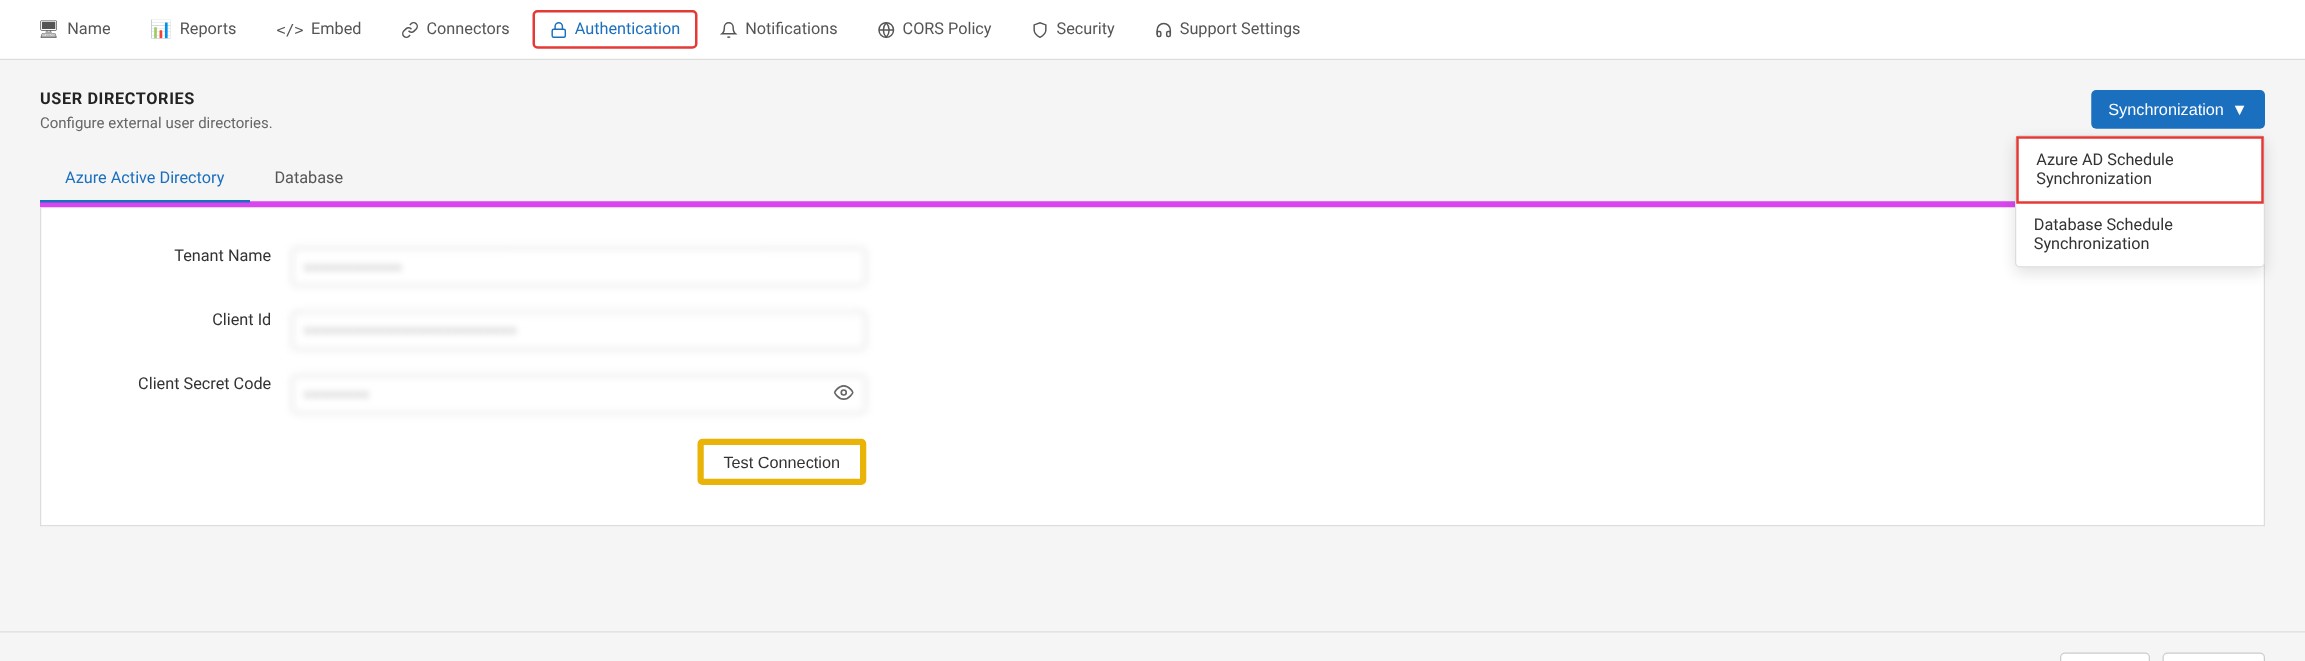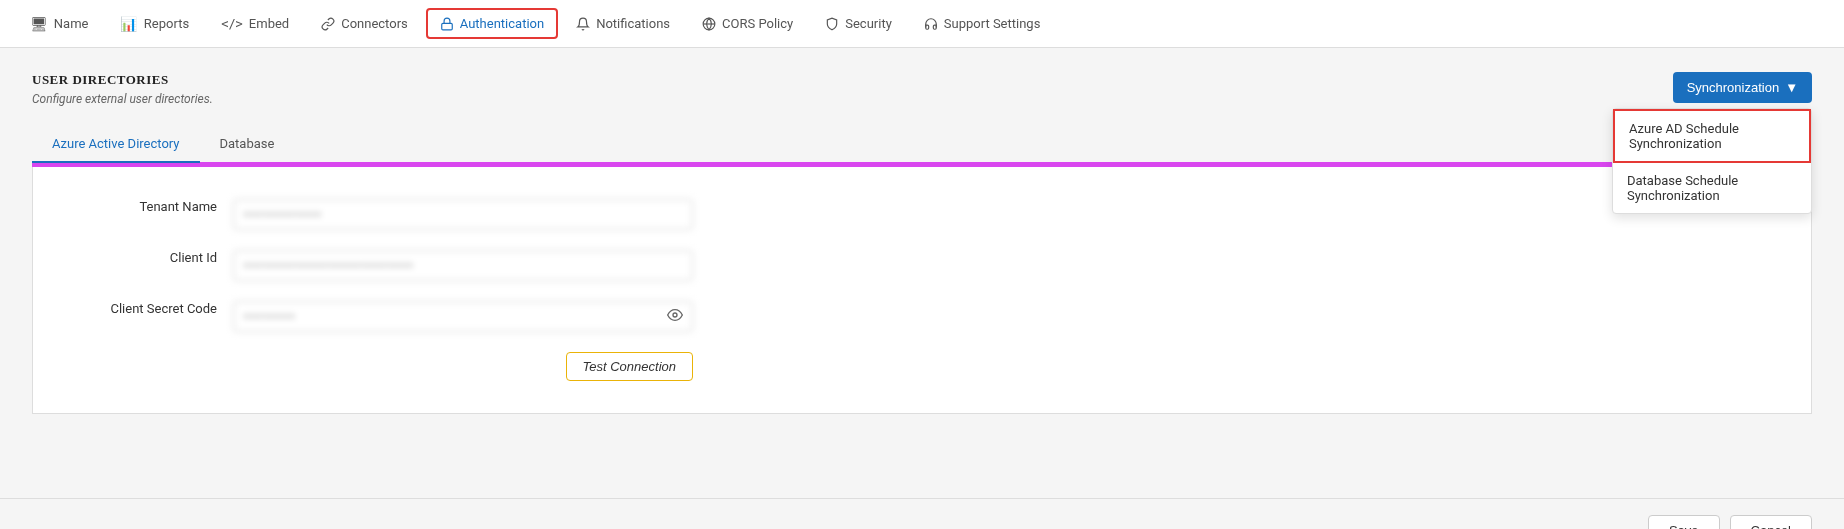--- a/index.html
+++ b/index.html
@@ -49,27 +49,25 @@
       position: relative;
     }
 
     .section-title {
       font-size: 13px;
       font-weight: 700;
       color: #222;
       letter-spacing: 0.5px;
       text-transform: uppercase;
       margin-bottom: 4px;
-      font-family: Liberation Serif, serif;
     }
     .section-subtitle {
       font-size: 12px;
       color: #666;
       margin-bottom: 20px;
-      font-style: italic;
     }
 
     
     .sync-container {
       position: absolute;
       top: 24px;
       right: 32px;
     }
     .sync-btn {
       background: #1a6fbe;
@@ -169,28 +167,27 @@
       font-size: 15px;
     }
 
     .test-conn-row {
       display: flex;
       justify-content: flex-end;
       max-width: 620px;
       margin-top: 8px;
     }
     .test-conn-btn {
-      border: 1px solid #eab308;
+      border: 5px solid #eab308;
       background: #fff;
       color: #333;
       border-radius: 4px;
       padding: 6px 16px;
       font-size: 13px;
       cursor: pointer;
-      font-style: italic;
     }
 
     
     .bottom-bar {
       display: flex;
       justify-content: flex-end;
       gap: 10px;
       padding: 16px 32px;
       background: #f5f5f5;
       border-top: 1px solid #ddd;

